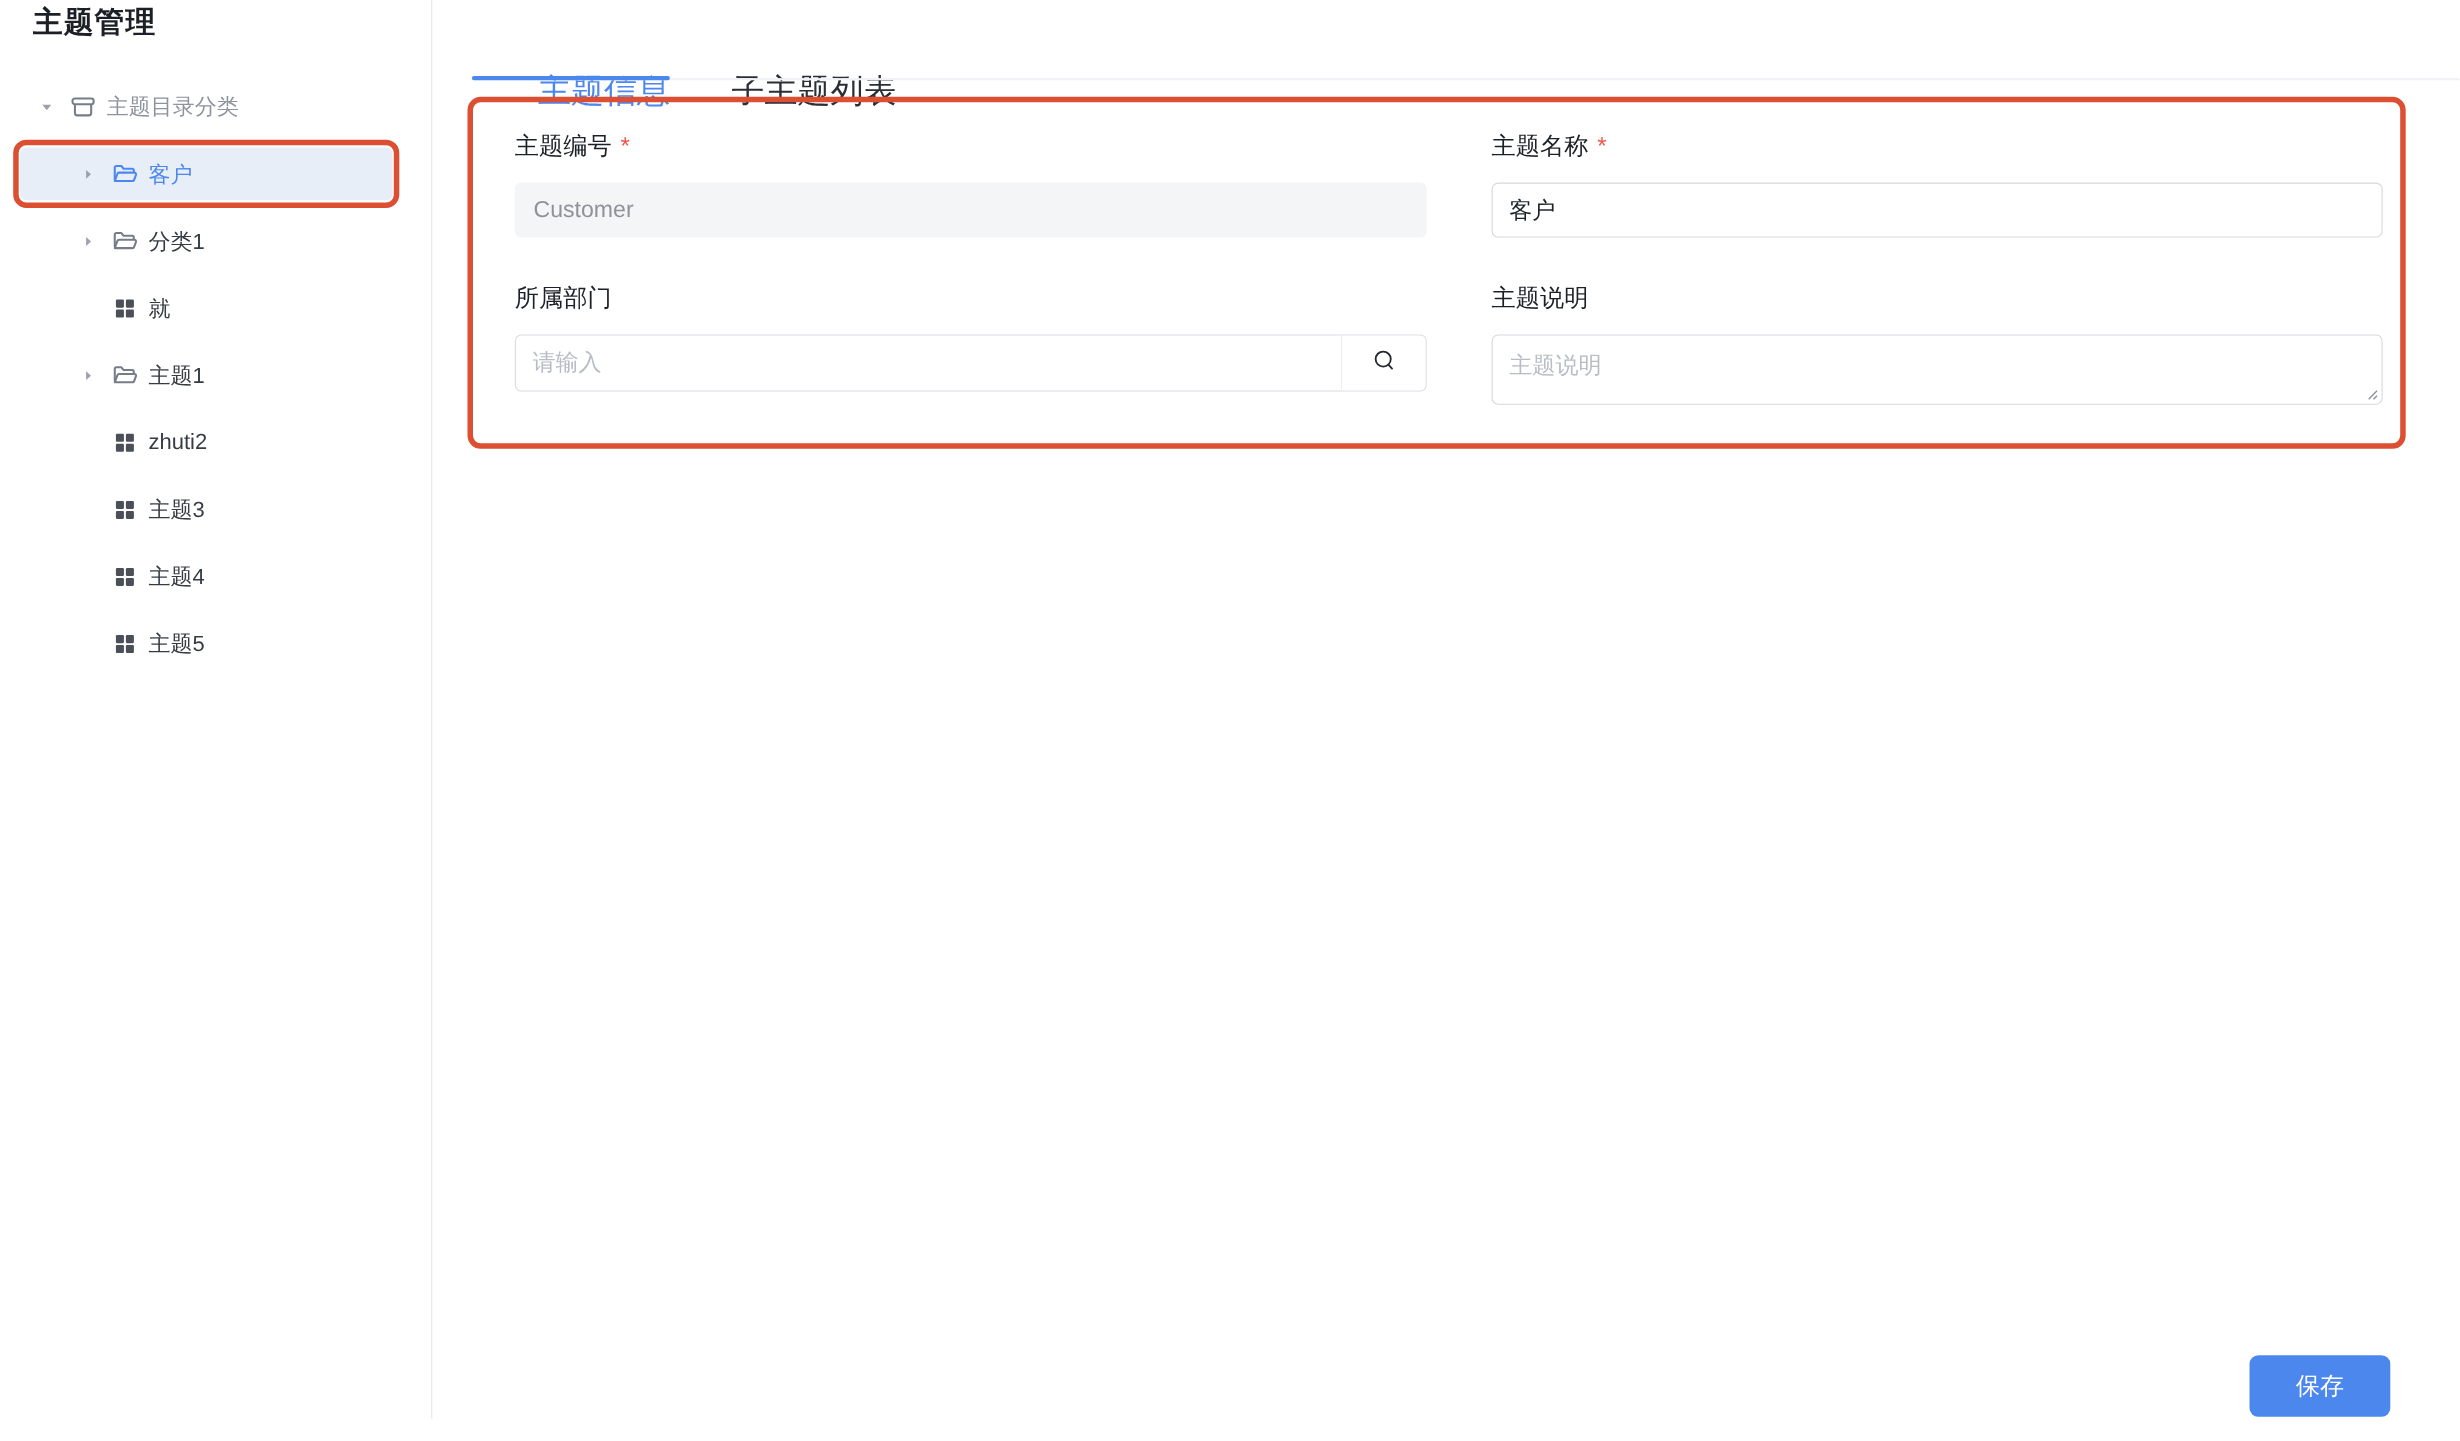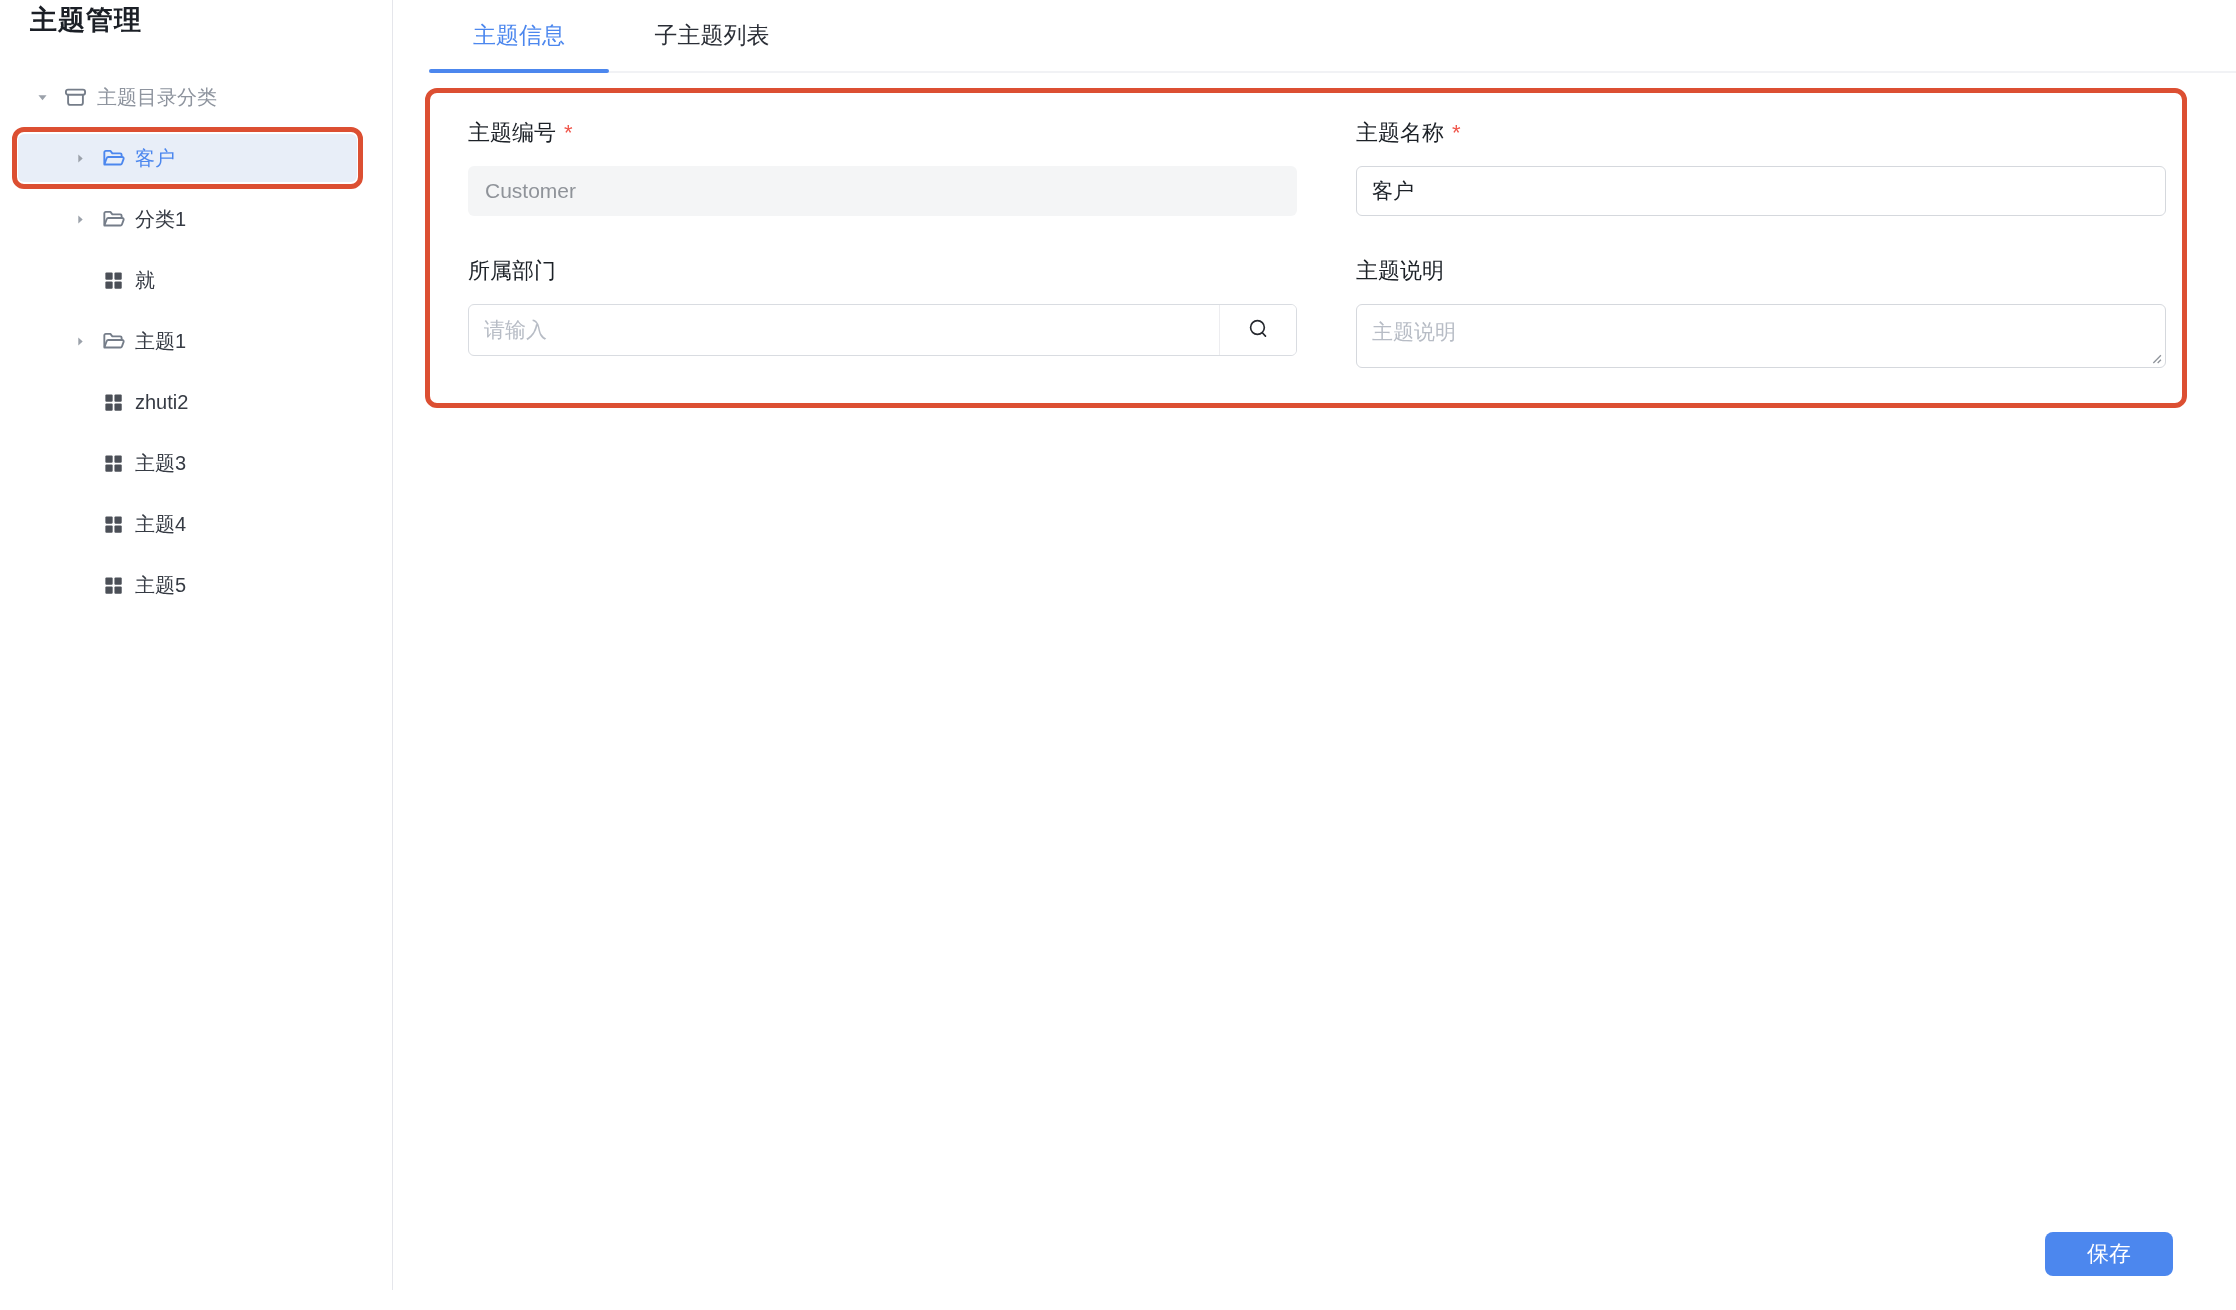--- a/index.html
+++ b/index.html
@@ -21,21 +21,21 @@
   .caret.placeholder{visibility:hidden;}
   .tree-icon{width:25px;height:25px;flex:none;margin-right:9px;display:inline-flex;align-items:center;justify-content:center;color:#757d89;}
   .tree-icon svg{width:25px;height:25px;}
   .tree-icon.grid{color:#4b4f57;}
   .tree-label{font-size:20px;color:#363b44;white-space:nowrap;}
   .tree-root-row .tree-label{color:#8e949e;}
   .tree-item.selected .tree-icon,.tree-item.selected .tree-label{color:var(--accent);}
   .annotation-ring{position:absolute;left:-6px;right:-6px;top:-7px;bottom:-7px;border:5px solid var(--annotation);border-radius:12px;pointer-events:none;}
   
   .tabs{position:absolute;left:429px;top:0;height:71px;display:flex;}
-  .tab{height:71px;display:flex;align-items:center;justify-content:center;font-size:23px;color:#2a2e36;cursor:pointer;}
+  .tab{height:71px;display:flex;align-items:center;justify-content:flex-end;font-size:30px;color:#2a2e36;cursor:pointer;margin-top:48px;}
   .tab.t0{width:180px;}
   .tab.t1{width:206px;}
   .tab.active{color:var(--accent);font-weight:500;}
   .tabs-underline{position:absolute;left:429px;top:71px;width:1807px;height:2px;background:#f1f2f5;}
   .tab-indicator{position:absolute;left:429px;top:69px;width:180px;height:4px;background:var(--accent);border-radius:2px;}
   
   .form-box{position:absolute;left:425px;top:88px;width:1762px;height:320px;border:5px solid var(--annotation);border-radius:12px;box-sizing:border-box;padding:25px 0 0 38px;}
   .form-grid{display:grid;grid-template-columns:829px 810px;column-gap:59px;row-gap:40px;}
   .field-label{font-size:22px;color:#1c2127;line-height:30px;margin-bottom:18px;display:flex;align-items:center;}
   .req{color:#f0554a;margin-left:8px;font-size:22px;}
@@ -44,21 +44,21 @@
   .text-input.normal{background:#fff;border:1.5px solid #d5d8dd;color:#1c2127;padding:0 15px;}
   .input-group{display:flex;align-items:stretch;height:52px;border:1.5px solid #d9dce1;border-radius:6px;box-sizing:border-box;background:#fff;overflow:hidden;}
   .input-group input{flex:1;border:none;outline:none;padding:0 15px;font-size:21px;color:#1c2127;font-family:"Liberation Sans","DejaVu Sans",sans-serif;background:transparent;}
   .input-addon{width:76px;flex:none;display:flex;align-items:center;justify-content:center;border-left:1px solid #ededf0;background:#fff;cursor:pointer;color:#25282e;}
   .input-addon svg{width:25px;height:25px;}
   input::placeholder,textarea::placeholder{color:#b7bcc5;opacity:1;}
   .textarea-wrap{position:relative;width:100%;}
   .textarea-wrap textarea{box-sizing:border-box;width:100%;height:64px;border:1.5px solid #d5d8dd;border-radius:6px;resize:none;outline:none;padding:13px 15px;font-size:21px;color:#1c2127;font-family:"Liberation Sans","DejaVu Sans",sans-serif;}
   .resize-grip{position:absolute;right:4px;bottom:9px;width:13px;height:13px;color:#8f949b;pointer-events:none;}
   
-  .save-btn{position:absolute;left:2045px;top:1232px;width:128px;height:44px;background:var(--accent);border:none;border-radius:8px;color:#ffffff;font-size:22px;font-family:"Liberation Sans","DejaVu Sans",sans-serif;cursor:pointer;display:flex;align-items:center;justify-content:center;}
+  .save-btn{position:absolute;left:2045px;top:1232px;width:128px;height:56px;background:var(--accent);border:none;border-radius:8px;color:#ffffff;font-size:22px;font-family:"Liberation Sans","DejaVu Sans",sans-serif;cursor:pointer;display:flex;align-items:center;justify-content:center;}
 </style>
 </head>
 <body style="--accent: #4C87EE; --annotation: #DC4F32; --selected-row-bg: #E8EEF8; --disabled-input-bg: #F4F5F6;">
 
 <div class="sidebar">
   <div class="sidebar-title">主题管理</div>
 
   <div class="tree">
     <div class="tree-row tree-root-row">
       <span class="caret">

